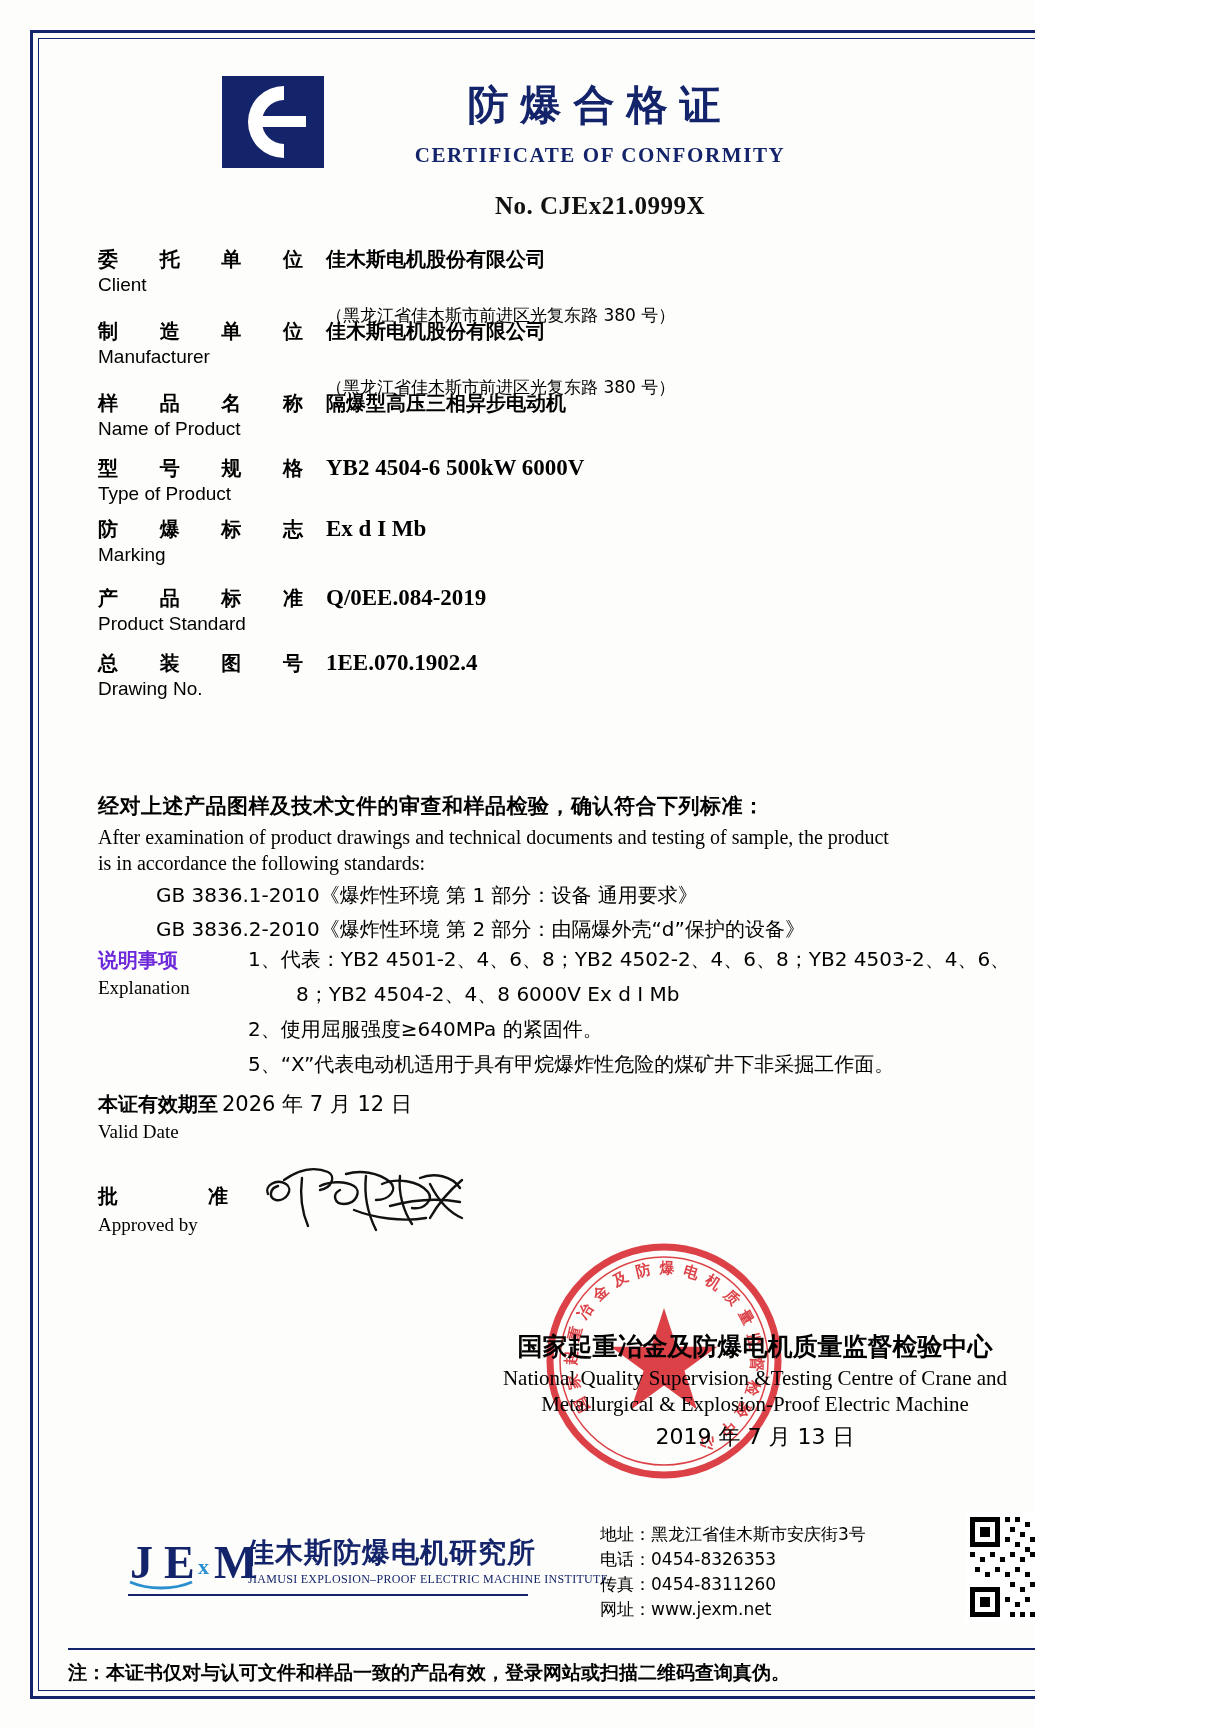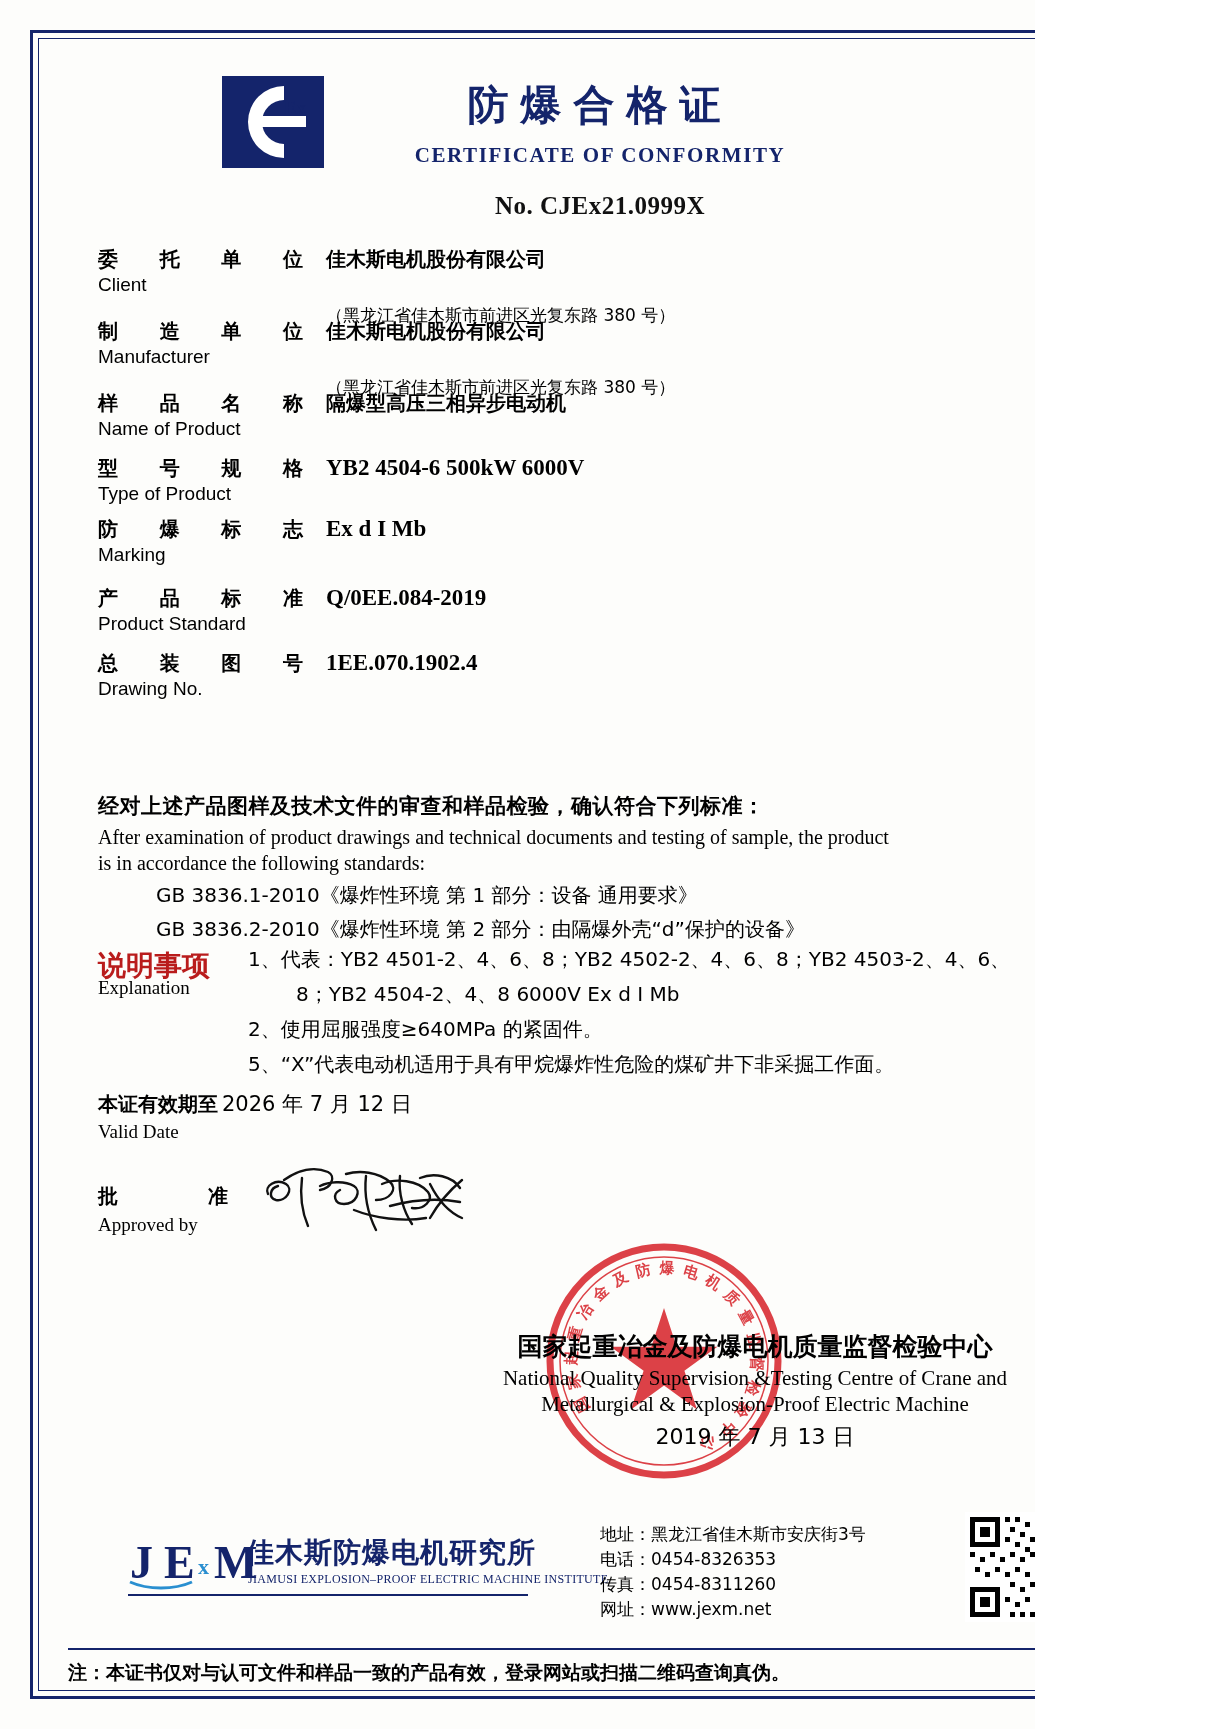--- a/index.html
+++ b/index.html
@@ -178,22 +178,22 @@
     margin-left: 8px;
   }
 
   
   .exp-cn {
     position: absolute;
     left: 98px;
     top: 947px;
     font-family: "DejaVu Sans", sans-serif;
     font-weight: bold;
-    font-size: 28px;
-    color: #b91c1c;
+    font-size: 20px;
+    color: #6d28d9;
   }
   .exp-en {
     position: absolute;
     left: 98px;
     top: 977px;
     font-size: 19px;
     color: #000;
   }
   .exp-item {
     position: absolute;

